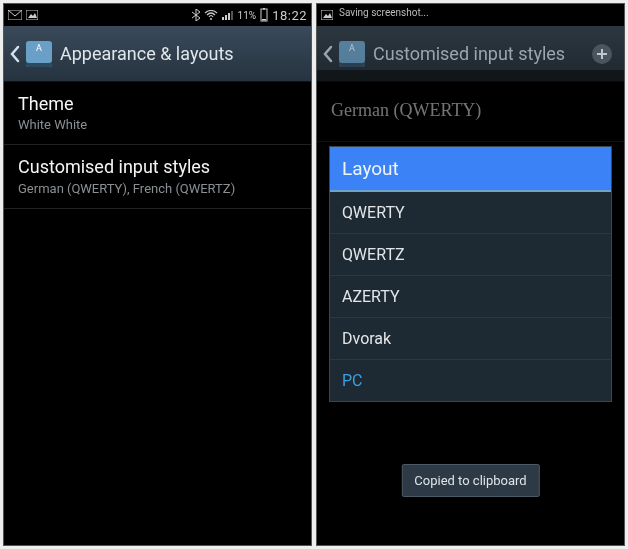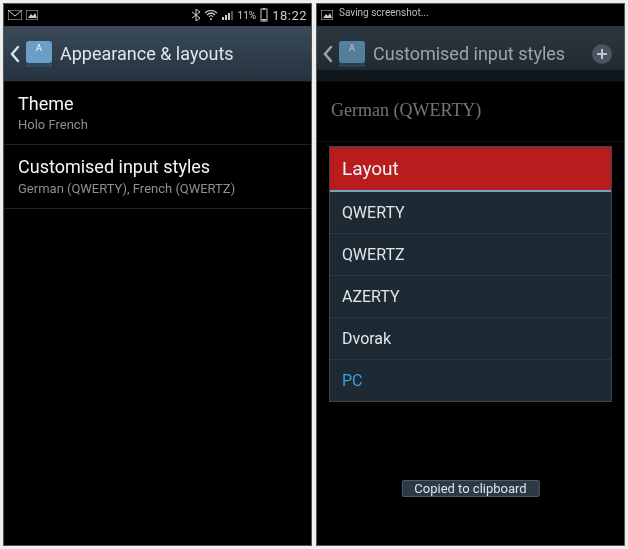--- a/index.html
+++ b/index.html
@@ -123,21 +123,21 @@
   .dialog {
     position: absolute;
     left: 12px;
     right: 12px;
     top: 142px;
     background: #1e2a33;
     border: 1px solid #3a4650;
     box-shadow: 0 4px 12px rgba(0,0,0,0.7);
   }
   .dialog-header {
-    background: #b91c1c;
+    background: #3b82f6;
     color: #eef4f8;
     font-size: 19px;
     padding: 10px 12px;
     border-bottom: 2px solid #6fa3c7;
   }
   .dialog-item {
     padding: 11px 12px;
     font-size: 16px;
     color: #e2e6e9;
     border-bottom: 1px solid #2c3740;
@@ -148,21 +148,21 @@
   
   .toast {
     position: absolute;
     left: 50%;
     transform: translateX(-50%);
     bottom: 48px;
     background: #2d3a45;
     border: 1px solid #4a5a66;
     color: #dde3e8;
     font-size: 13px;
-    padding: 0 12px;
+    padding: 8px 12px;
     border-radius: 2px;
   }
 
   
   .saving-line {
     position: absolute;
     top: 3px;
     left: 22px;
     font-size: 10px;
     color: #bbb;
@@ -232,21 +232,21 @@
             <path d="M9 2 L3 9 L9 16" stroke="#cfe3f5" stroke-width="2.5" fill="none" stroke-linecap="round"></path>
           </svg>
       </div>
       <div class="action-icon"></div>
       <div class="action-title">Appearance &amp; layouts</div>
     </div>
 
     <div class="settings-list">
       <div class="settings-item">
         <div class="title">Theme</div>
-        <div class="subtitle">Holo French</div>
+        <div class="subtitle">White White</div>
       </div>
       <div class="settings-item">
         <div class="title">Customised input styles</div>
         <div class="subtitle">German (QWERTY), French (QWERTZ)</div>
       </div>
     </div>
   </div>
 
   <div class="phone right">
 

